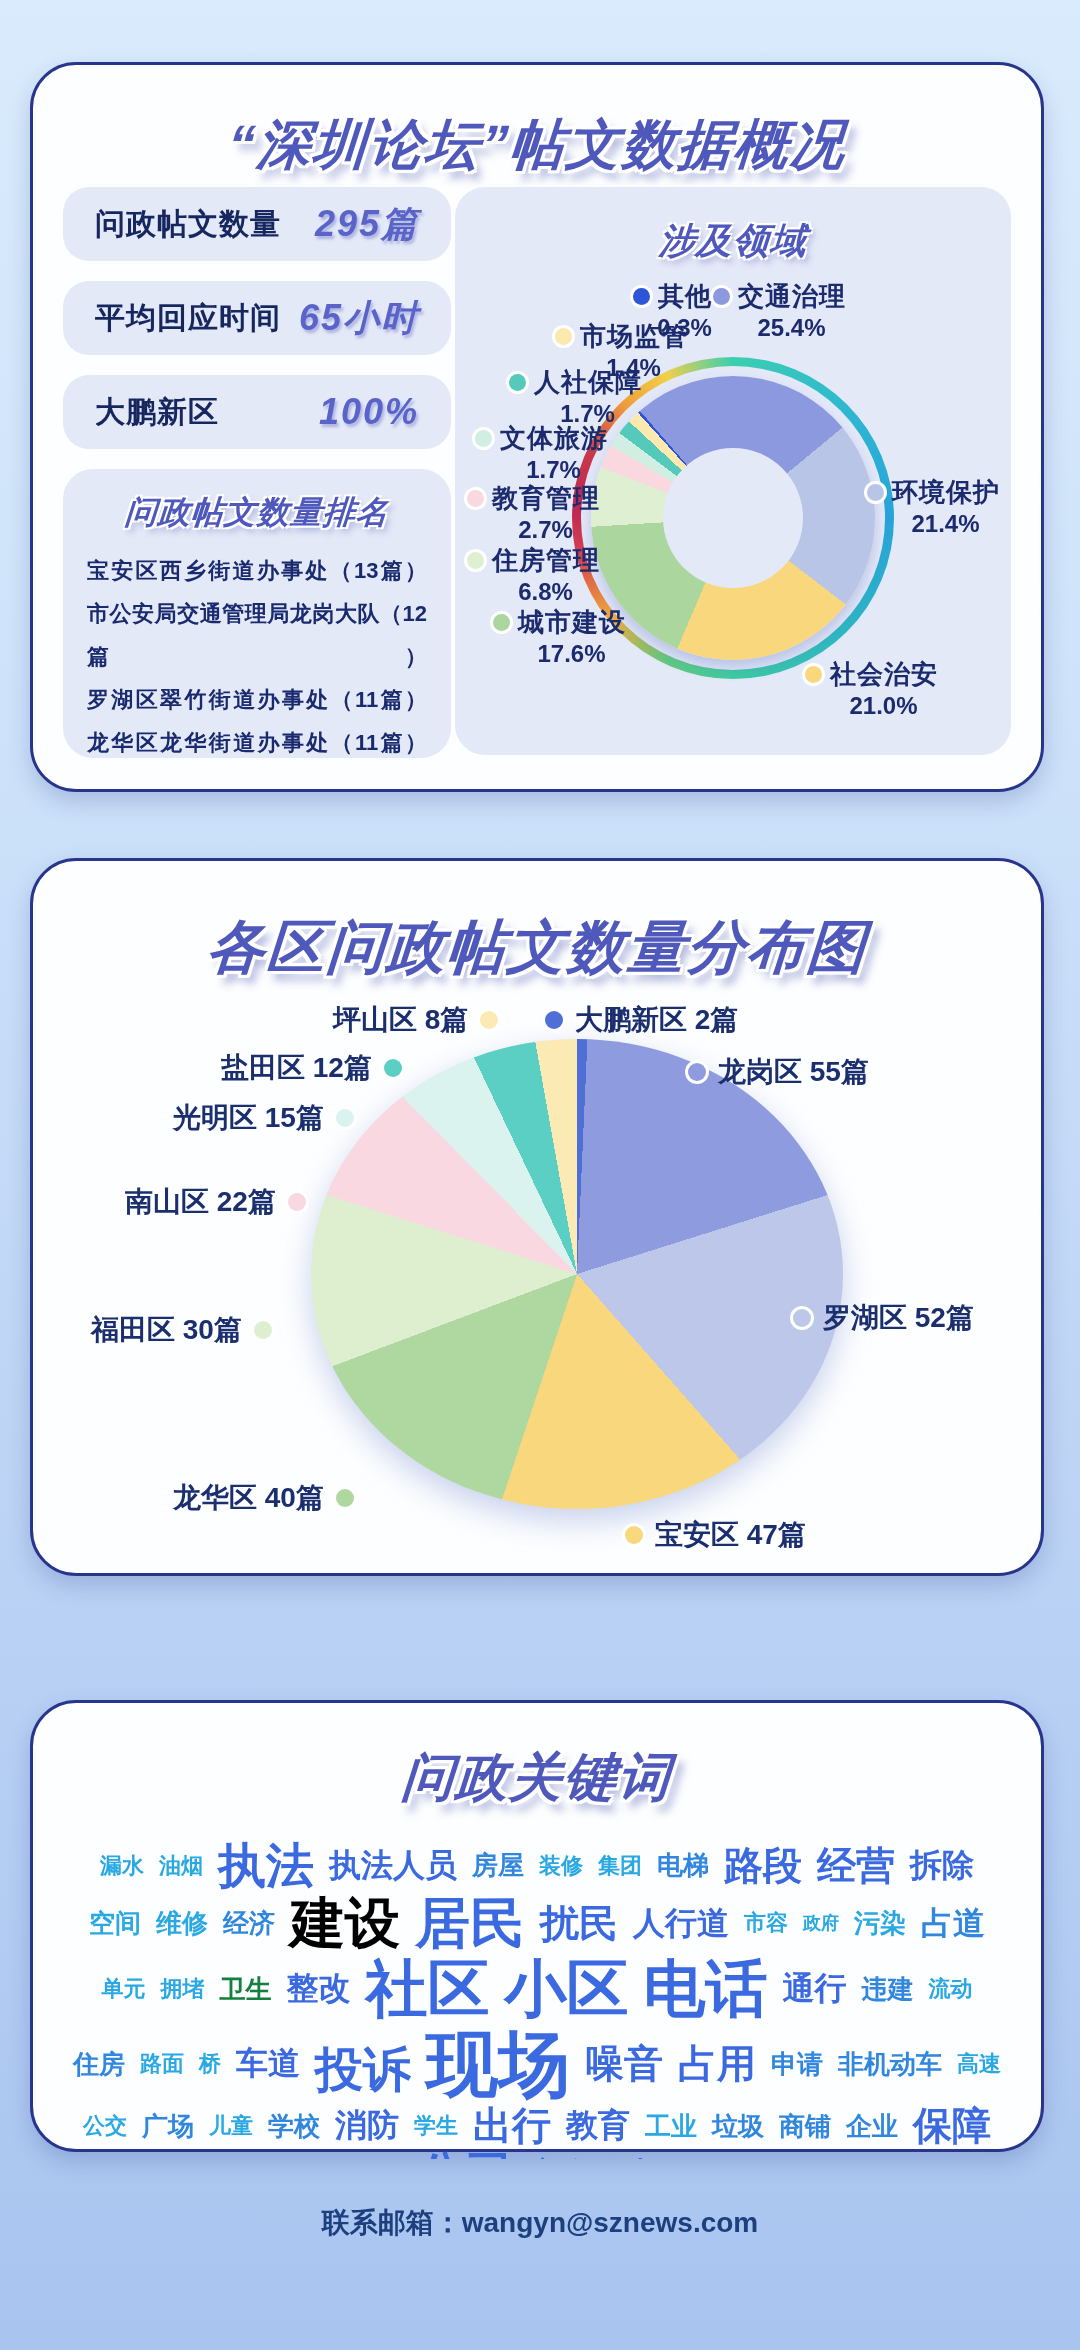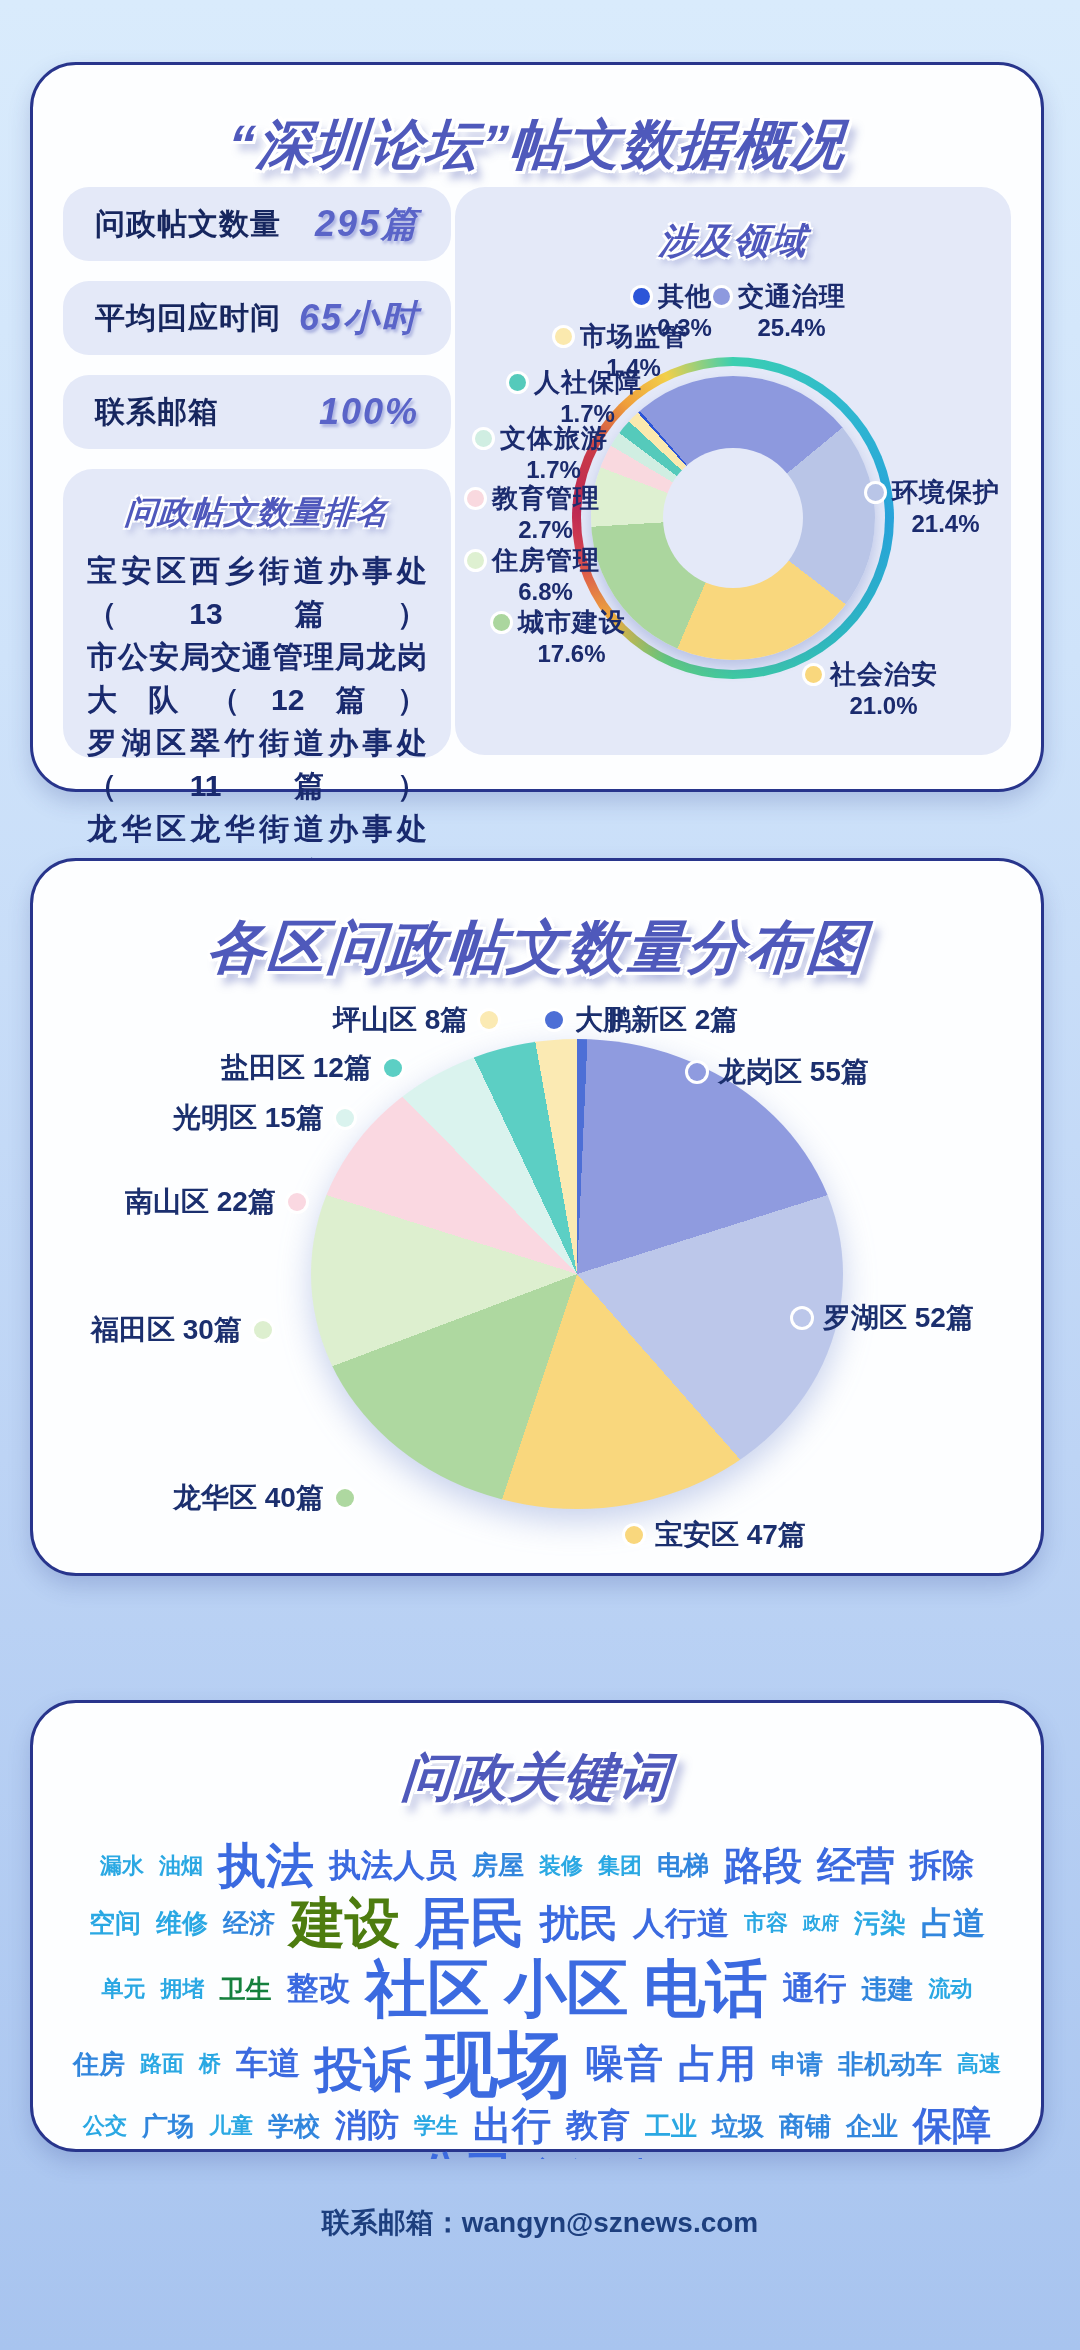--- a/index.html
+++ b/index.html
@@ -33,21 +33,21 @@
   
   .c1-left { position:absolute; left:30px; top:122px; width:388px; }
   .pill { height:74px; background:#e4e9f8; border-radius:26px; margin-bottom:20px;
           display:flex; align-items:center; justify-content:space-between; padding:0 32px; }
   .pill-label { font-size:30px; font-weight:bold; color:#16265e; letter-spacing:1px; }
   .pill-value { font-size:36px; font-weight:bold; font-style:italic; color:#5a64c8;
                 letter-spacing:2px; text-shadow:2px 3px 3px rgba(90,100,190,.4); }
   .rank-box { margin-top:17px; height:289px; background:#e4e9f8; border-radius:30px;
               padding:22px 24px 0; }
   .rank-title { font-size:32px; margin-bottom:14px; }
-  .rank-row { font-size:30px; font-weight:bold; color:#192a6e; line-height:43px;
+  .rank-row { font-size:22px; font-weight:bold; color:#192a6e; line-height:43px;
               text-align:justify; text-align-last:justify; }
 
   
   .c1-right { position:absolute; right:30px; top:122px; width:556px; height:568px;
               background:#e4e9f8; border-radius:30px; }
   .donut-title { margin-top:30px; font-size:36px; }
   .ringwrap { position:absolute; left:50%; top:170px; margin-left:-161px;
               width:322px; height:322px; }
   .ring { position:absolute; inset:0; border-radius:50%;
           background:conic-gradient(from 0deg,#3bcfb0,#2fb9cf 12%,#28a3da 25%,#2db8c2 38%,
@@ -109,21 +109,21 @@
     <div class="c1-left">
       <div class="pill">
         <span class="pill-label">问政帖文数量</span>
         <span class="pill-value">295篇</span>
       </div>
       <div class="pill">
         <span class="pill-label">平均回应时间</span>
         <span class="pill-value">65小时</span>
       </div>
       <div class="pill">
-        <span class="pill-label">联系邮箱</span>
+        <span class="pill-label">大鹏新区</span>
         <span class="pill-value">100%</span>
       </div>
       <div class="rank-box">
         <div class="sub-title rank-title">问政帖文数量排名</div>
         <div class="rank-row">宝安区西乡街道办事处（13篇）</div>
         <div class="rank-row">市公安局交通管理局龙岗大队（12篇）</div>
         <div class="rank-row">罗湖区翠竹街道办事处（11篇）</div>
         <div class="rank-row">龙华区龙华街道办事处（11篇）</div>
       </div>
     </div>
@@ -268,21 +268,21 @@
         <span class="kw s3" style="color: rgb(49, 134, 221);">房屋</span>
         <span class="kw s2" style="color: rgb(42, 168, 227);">装修</span>
         <span class="kw s2" style="color: rgb(42, 168, 227);">集团</span>
         <span class="kw s3" style="color: rgb(49, 134, 221);">电梯</span>
         <span class="kw s5" style="color: rgb(59, 106, 224);">路段</span>
         <span class="kw s5" style="color: rgb(59, 106, 224);">经营</span>
         <span class="kw s4" style="color: rgb(59, 106, 224);">拆除</span>
         <span class="kw s3" style="color: rgb(42, 168, 227);">空间</span>
         <span class="kw s3" style="color: rgb(42, 168, 227);">维修</span>
         <span class="kw s3" style="color: rgb(49, 134, 221);">经济</span>
-        <span class="kw s7" style="color: #4d7c0f;">建设</span>
+        <span class="kw s7" style="color: #000000;">建设</span>
         <span class="kw s7" style="color: rgb(59, 106, 224);">居民</span>
         <span class="kw s5" style="color: rgb(59, 106, 224);">扰民</span>
         <span class="kw s4" style="color: rgb(59, 106, 224);">人行道</span>
         <span class="kw s2" style="color: rgb(42, 168, 227);">市容</span>
         <span class="kw s1" style="color: rgb(42, 168, 227);">政府</span>
         <span class="kw s3" style="color: rgb(42, 168, 227);">污染</span>
         <span class="kw s4" style="color: rgb(49, 134, 221);">占道</span>
         <span class="kw s2" style="color: rgb(42, 168, 227);">单元</span>
         <span class="kw s2" style="color: rgb(42, 168, 227);">拥堵</span>
         <span class="kw s3" style="color: #15803d;">卫生</span>

